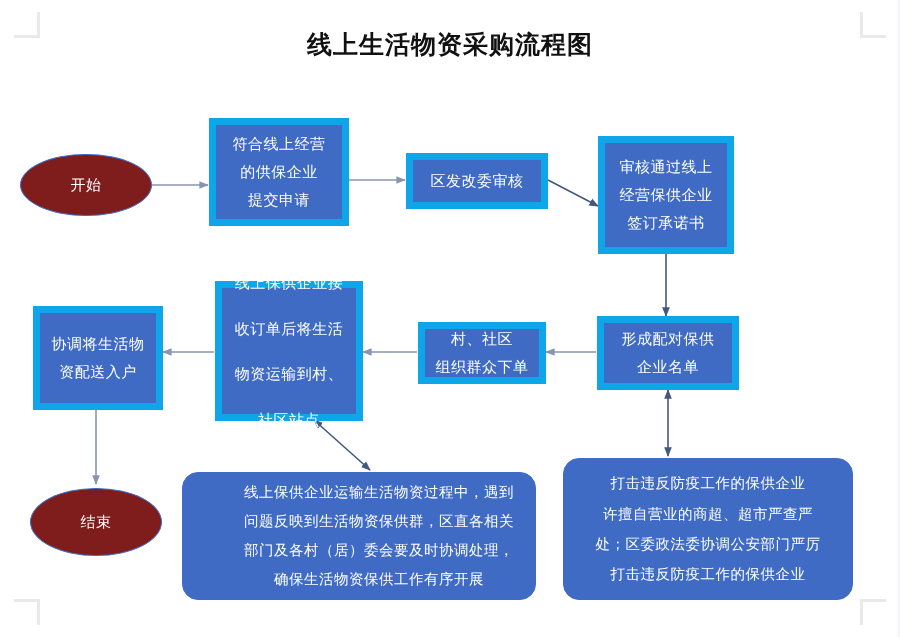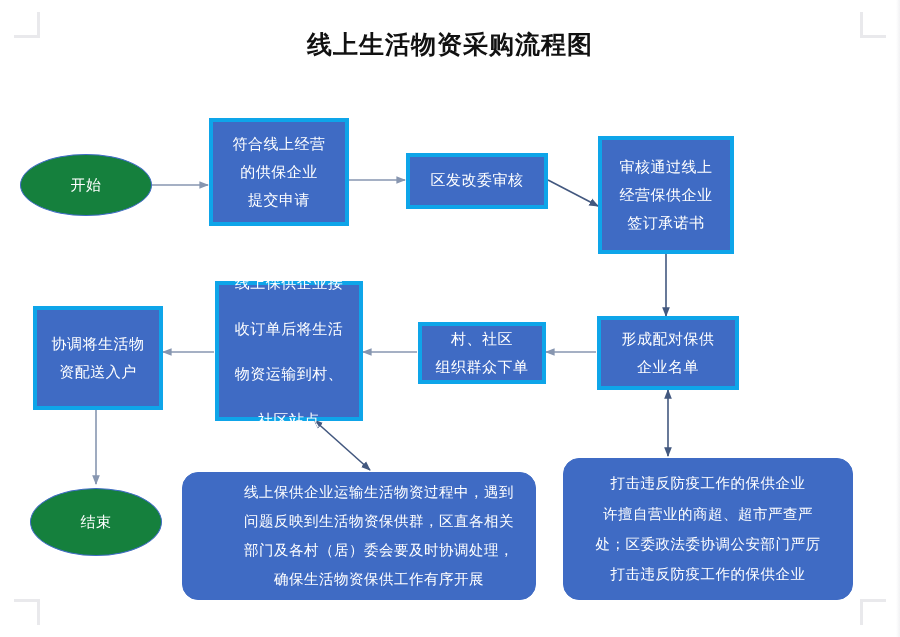--- a/index.html
+++ b/index.html
@@ -93,29 +93,29 @@
     justify-content: center;
     color: #ffffff;
     text-align: center;
     font-size: 15px;
     line-height: 1.85;
     letter-spacing: 0.5px;
     font-family: "Liberation Sans", "DejaVu Sans", sans-serif;
   }
   .rect {
     background: #3f6bc4;
-    border: 4px solid #0ea5e9;
+    border: 7px solid #0ea5e9;
   }
   .rounded {
     background: #3f6bc4;
     border: 1px solid #3f6bc4;
     border-radius: 16px;
   }
   .ellipse {
-    background: #15803d;
+    background: #7f1d1d;
     border: 1px solid #3f6bc4;
     border-radius: 50%;
   }
   .node .line {
     display: block;
     white-space: nowrap;
   }
   .node.small-gap { line-height: 1.7; }
 </style>
 </head>
@@ -168,21 +168,21 @@
   <div class="node ellipse" style="left:20px; top:154px; width:132px; height:62px;">
     <span class="line">开始</span>
   </div>
 
   <div class="node rect" style="left:209px; top:118px; width:140px; height:108px;">
     <span class="line">符合线上经营</span>
     <span class="line">的供保企业</span>
     <span class="line">提交申请</span>
   </div>
 
-  <div class="node rect" style="left:406px; top:153px; width:142px; height:56px;font-family:Liberation Serif, serif;">
+  <div class="node rect" style="left:406px; top:153px; width:142px; height:56px;">
     <span class="line">区发改委审核</span>
   </div>
 
   <div class="node rect" style="left:598px; top:136px; width:136px; height:118px;">
     <span class="line">审核通过线上</span>
     <span class="line">经营保供企业</span>
     <span class="line">签订承诺书</span>
   </div>
 
   <div class="node rect" style="left:597px; top:316px; width:142px; height:74px;">

